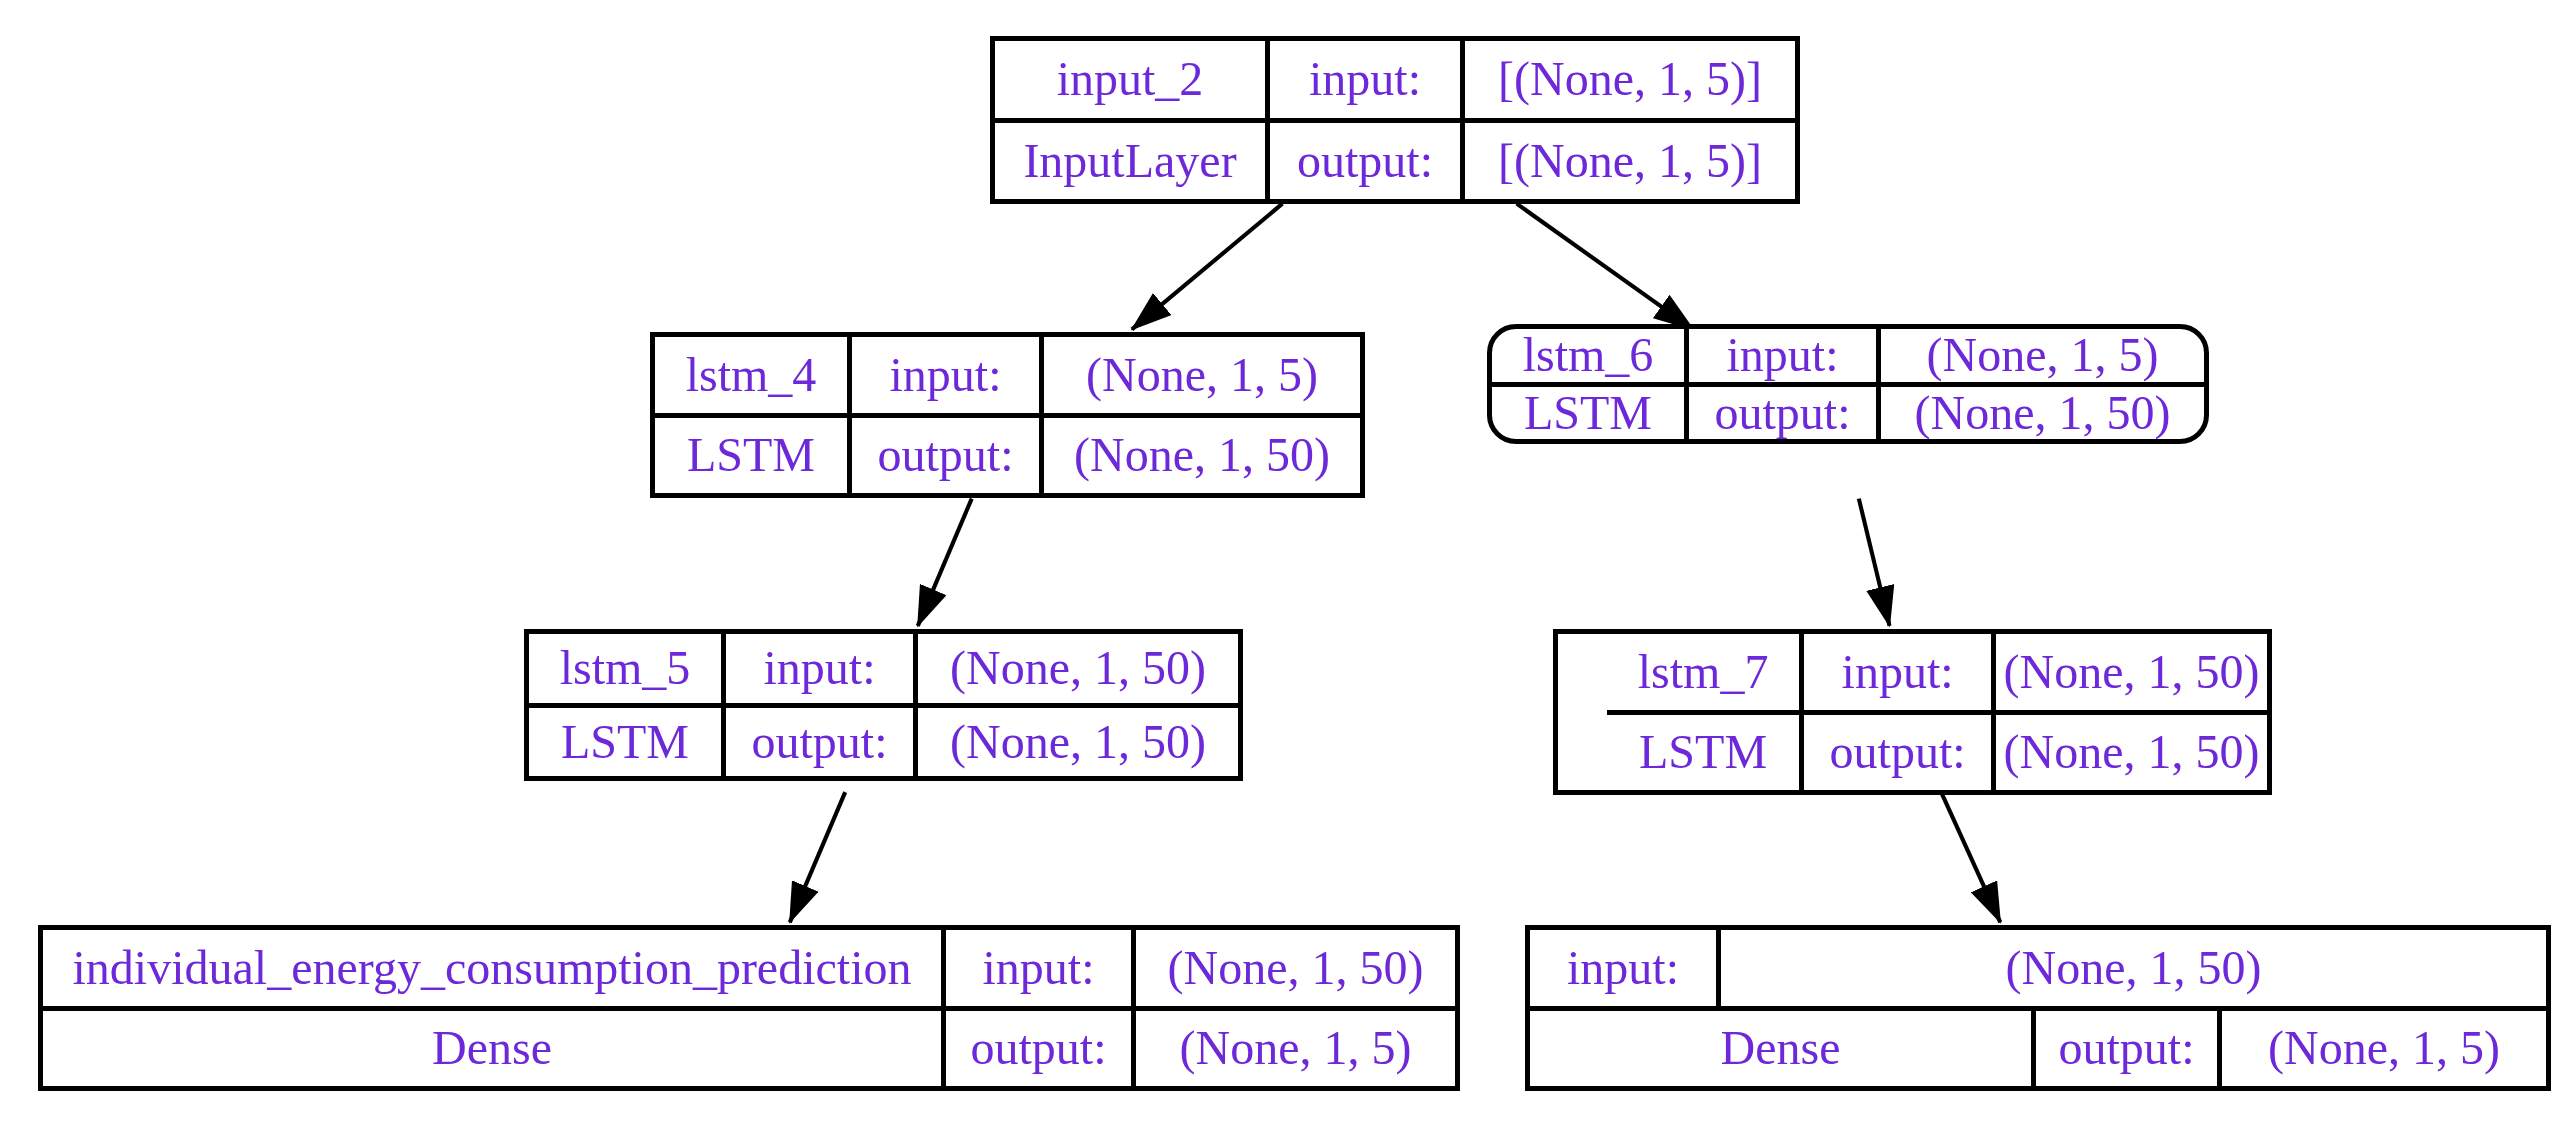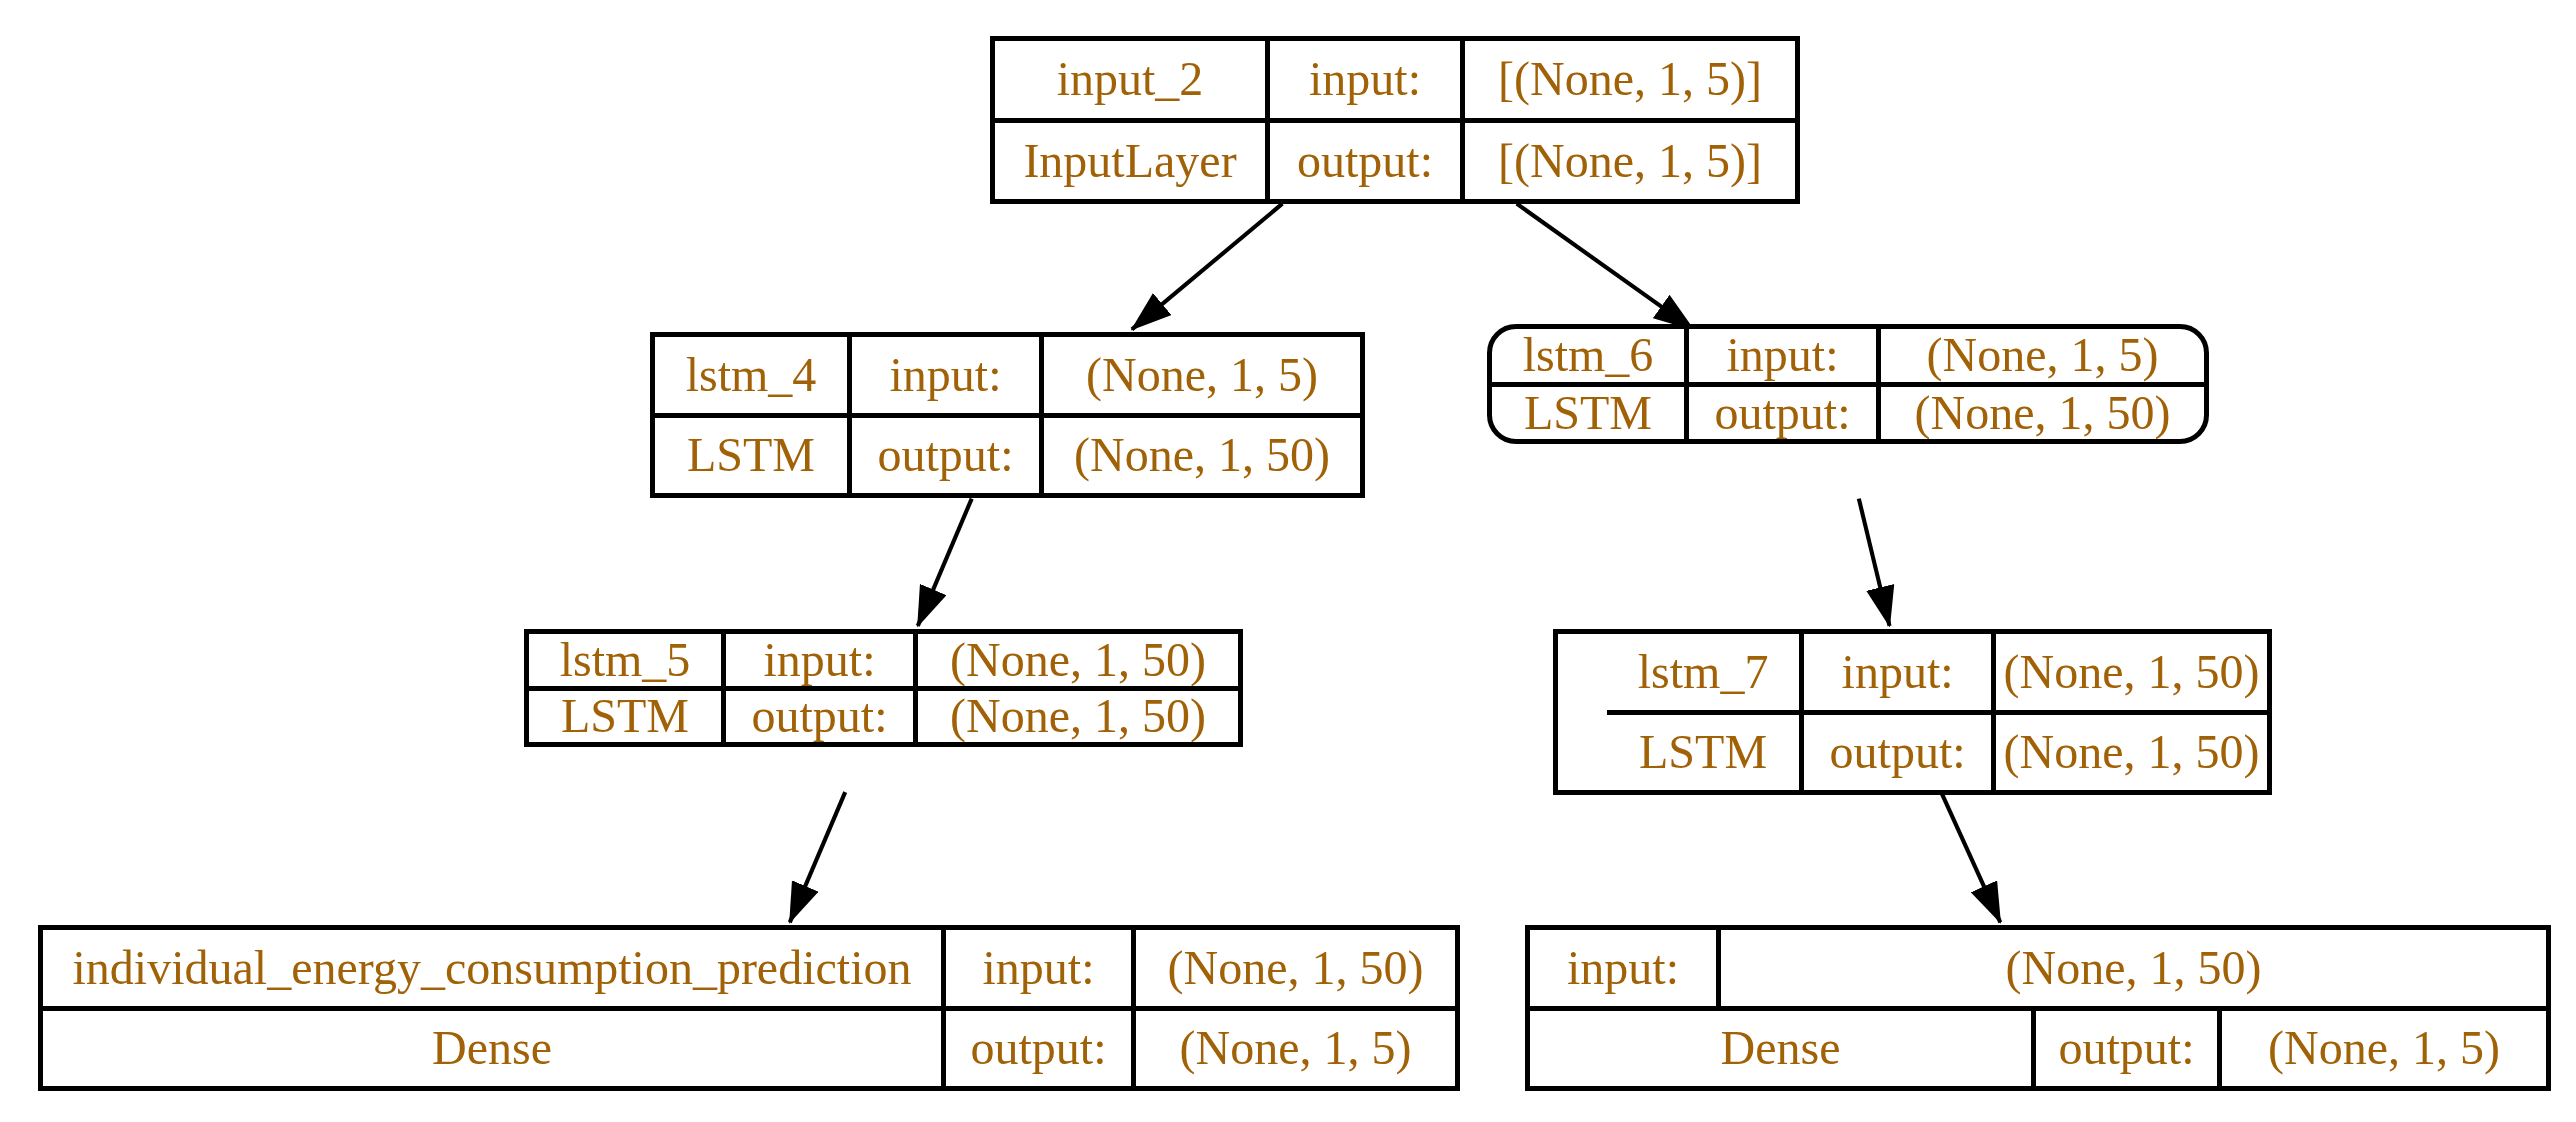--- a/index.html
+++ b/index.html
@@ -26,21 +26,21 @@
     z-index: 0;
   }
   .node {
     position: absolute;
     z-index: 1;
     box-sizing: border-box;
     display: flex;
     flex-direction: column;
     border: 5.2px solid #000000;
     background: #ffffff;
-    color: #a16207;
+    color: #6d28d9;
     font-size: 48px;
     line-height: 1;
   }
   .node .row {
     flex: 1 1 0;
     display: flex;
     min-height: 0;
   }
   .node .row + .row {
     border-top: 5.2px solid #000000;
@@ -110,21 +110,21 @@
       <div class="cell" style="flex:0 0 192px">input:</div>
       <div class="cell c-grow">(None, 1, 5)</div>
     </div>
     <div class="row">
       <div class="cell" style="flex:0 0 192px">LSTM</div>
       <div class="cell" style="flex:0 0 192px">output:</div>
       <div class="cell c-grow">(None, 1, 50)</div>
     </div>
   </div>
 
-  <div class="node" style="left:524px; top:629px; width:719px; height:118px;">
+  <div class="node" style="left:524px; top:629px; width:719px; height:152px;">
     <div class="row">
       <div class="cell" style="flex:0 0 192px">lstm_5</div>
       <div class="cell" style="flex:0 0 192px">input:</div>
       <div class="cell c-grow">(None, 1, 50)</div>
     </div>
     <div class="row">
       <div class="cell" style="flex:0 0 192px">LSTM</div>
       <div class="cell" style="flex:0 0 192px">output:</div>
       <div class="cell c-grow">(None, 1, 50)</div>
     </div>

